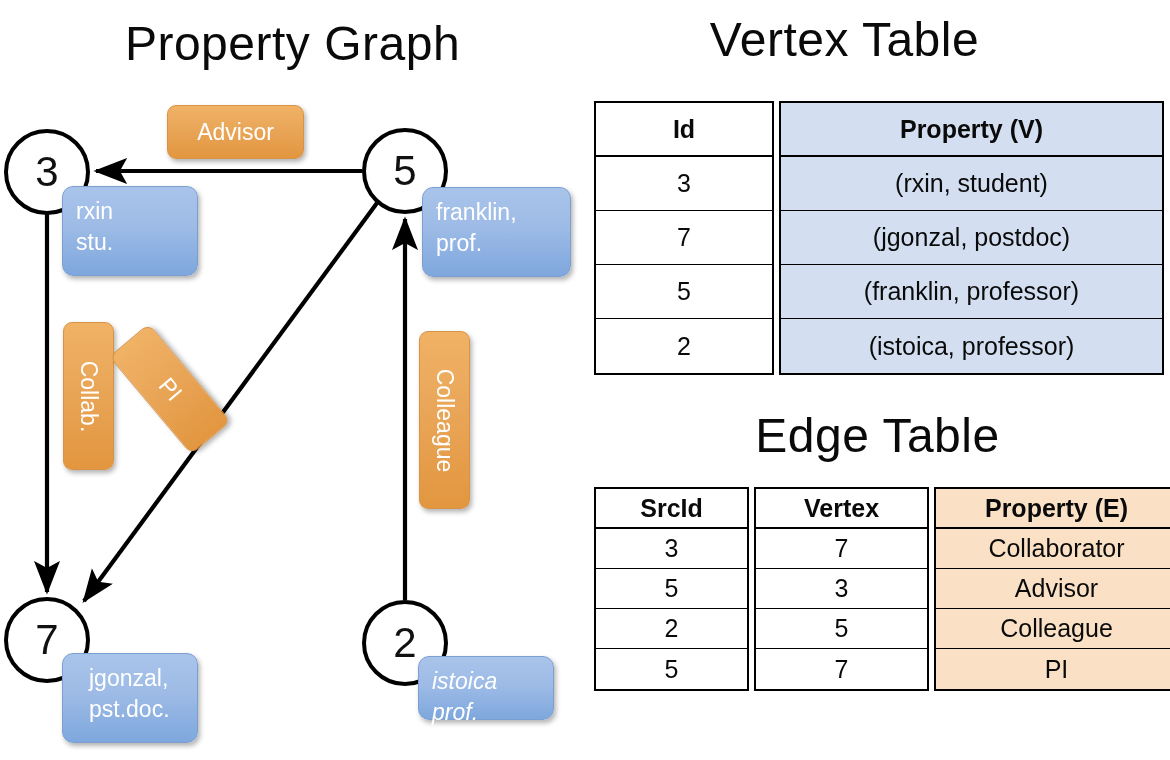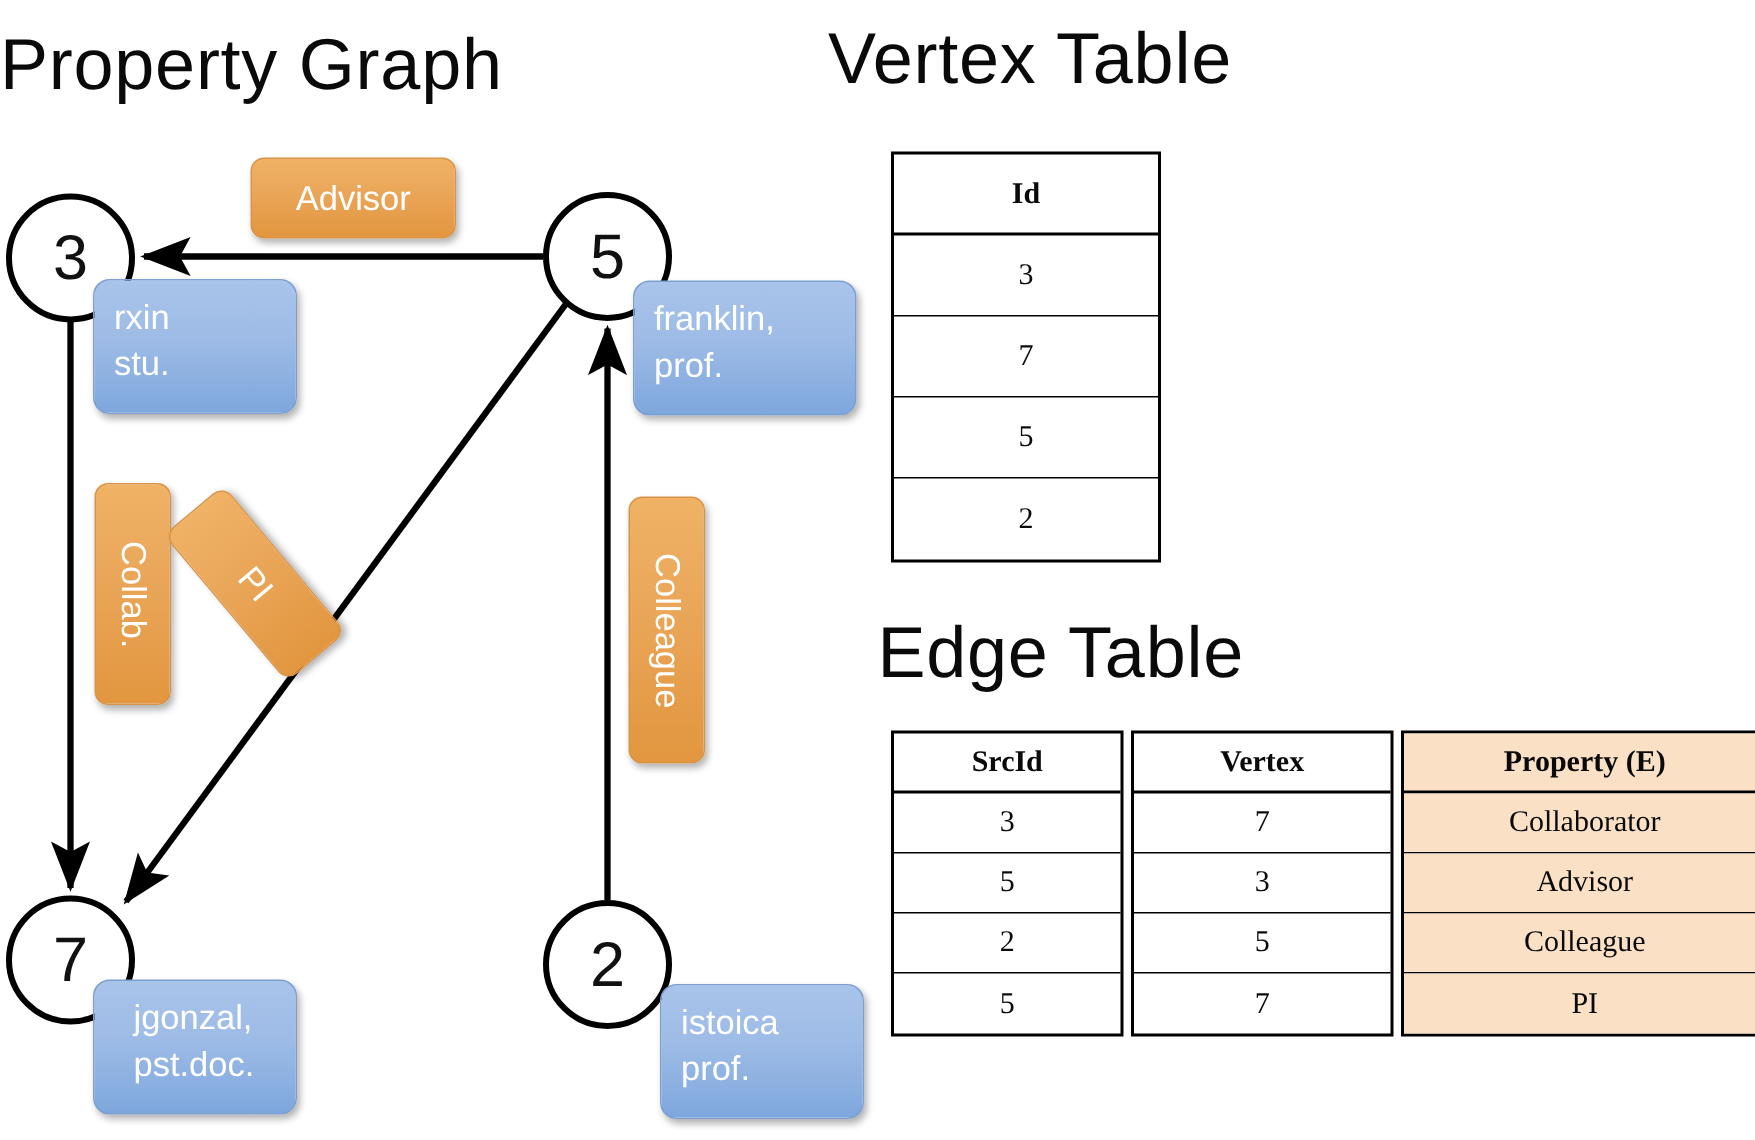--- a/index.html
+++ b/index.html
@@ -19,20 +19,21 @@
   
   .title {
     position: absolute;
     font-family: "Liberation Sans", sans-serif;
     font-weight: 300;
     font-size: 48px;
     line-height: 1;
     letter-spacing: 0.5px;
     color: #0a0a0a;
     white-space: nowrap;
+    text-align: center;
   }
   #title-property-graph { left: 0;   top: 20px;  width: 585px; }
   #title-vertex-table   { left: 552px; top: 16px;  width: 585px; }
   #title-edge-table     { left: 585px; top: 412px; width: 585px; }
 
   
   #graph-panel {
     position: absolute;
     left: 0; top: 0;
     width: 585px; height: 760px;
@@ -113,23 +114,23 @@
     flex-direction: column;
     border: 2.5px solid #000;
     box-sizing: border-box;
   }
   .tbl-col + .tbl-col { margin-left: 5px; }
   .cell {
     display: flex;
     align-items: center;
     justify-content: center;
     box-sizing: border-box;
-    font-family: Liberation Serif, serif;
-    font-weight: 300;
-    font-size: 20px;
+    font-family: Liberation Sans, sans-serif;
+    font-weight: 300;
+    font-size: 25px;
     color: #0a0a0a;
     border-bottom: 1.6px solid #000;
     white-space: nowrap;
   }
   .cell:last-child { border-bottom: none; }
   .cell.head { font-weight: bold; border-bottom: 2.5px solid #000; }
   .cell.blue   { background: #d3dff1; }
   .cell.orange { background: #fae1c6; }
 
   
@@ -182,21 +183,21 @@
   <div class="node-circle" style="left:362px; top:600px;">
     <span>2</span>
   </div>
 
   <div class="prop-box" style="left:62px;  top:186px; width:136px; height:90px;">rxin
 stu.</div>
   <div class="prop-box" style="left:422px; top:187px; width:149px; height:90px;">franklin,
 prof.</div>
   <div class="prop-box" style="left:62px;  top:653px; width:136px; height:90px;padding-left:26px;">jgonzal,
 pst.doc.</div>
-  <div class="prop-box" style="left:440px; top:656px; width:136px; height:90px;">istoica
+  <div class="prop-box" style="left:418px; top:656px; width:136px; height:64px;font-style:italic;">istoica
 prof.</div>
 
   <div class="edge-label" style="left:167px; top:105px; width:137px; height:54px;">
     <span>Advisor</span>
   </div>
 
   <div class="edge-label vertical" style="left:63px; top:322px; width:51px; height:148px;">
     <span>Collab.</span>
   </div>
 
@@ -209,20 +210,27 @@
   </div>
 </div>
 
 <div class="tbl" id="vertex-table">
   <div class="tbl-col col-id">
     <div class="cell head">Id</div>
     <div class="cell">3</div>
     <div class="cell">7</div>
     <div class="cell">5</div>
     <div class="cell">2</div>
+  </div>
+  <div class="tbl-col col-prop">
+    <div class="cell head blue">Property (V)</div>
+    <div class="cell blue">(rxin, student)</div>
+    <div class="cell blue">(jgonzal, postdoc)</div>
+    <div class="cell blue">(franklin, professor)</div>
+    <div class="cell blue">(istoica, professor)</div>
   </div>
 </div>
 
 <div class="tbl" id="edge-table">
   <div class="tbl-col col-src">
     <div class="cell head">SrcId</div>
     <div class="cell">3</div>
     <div class="cell">5</div>
     <div class="cell">2</div>
     <div class="cell">5</div>

